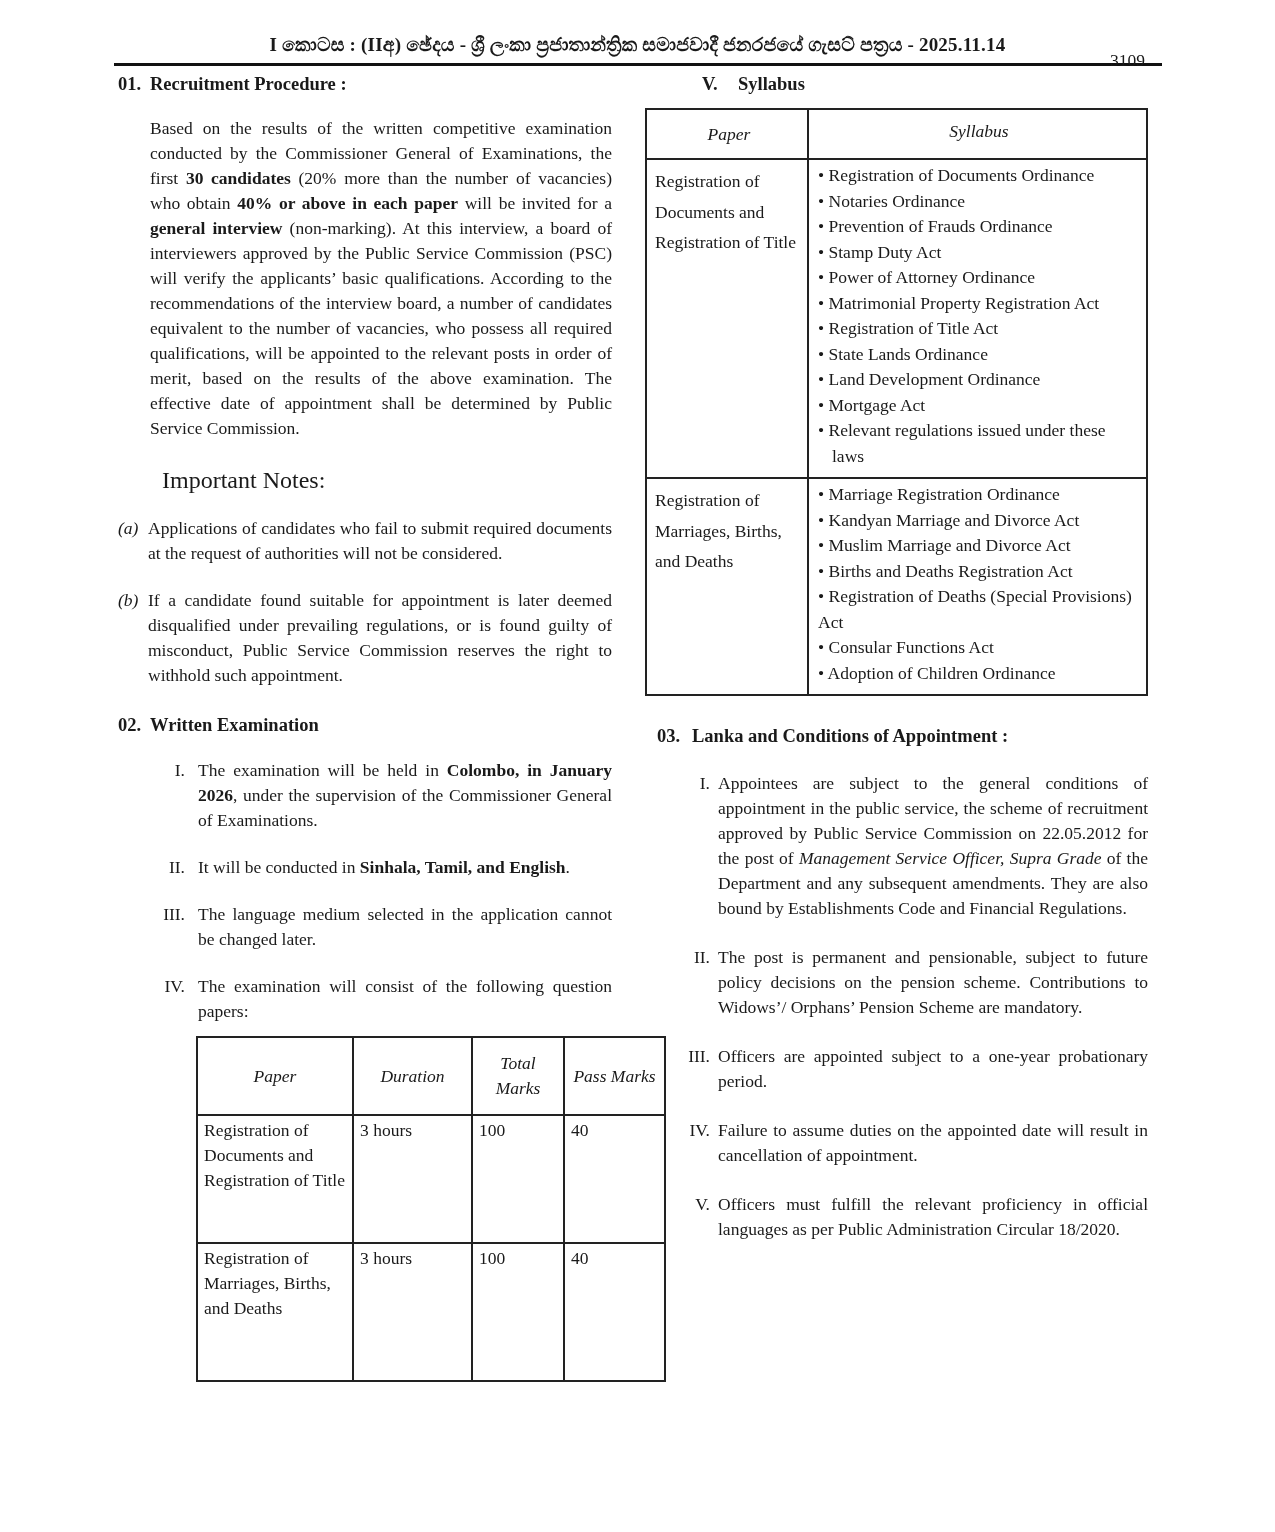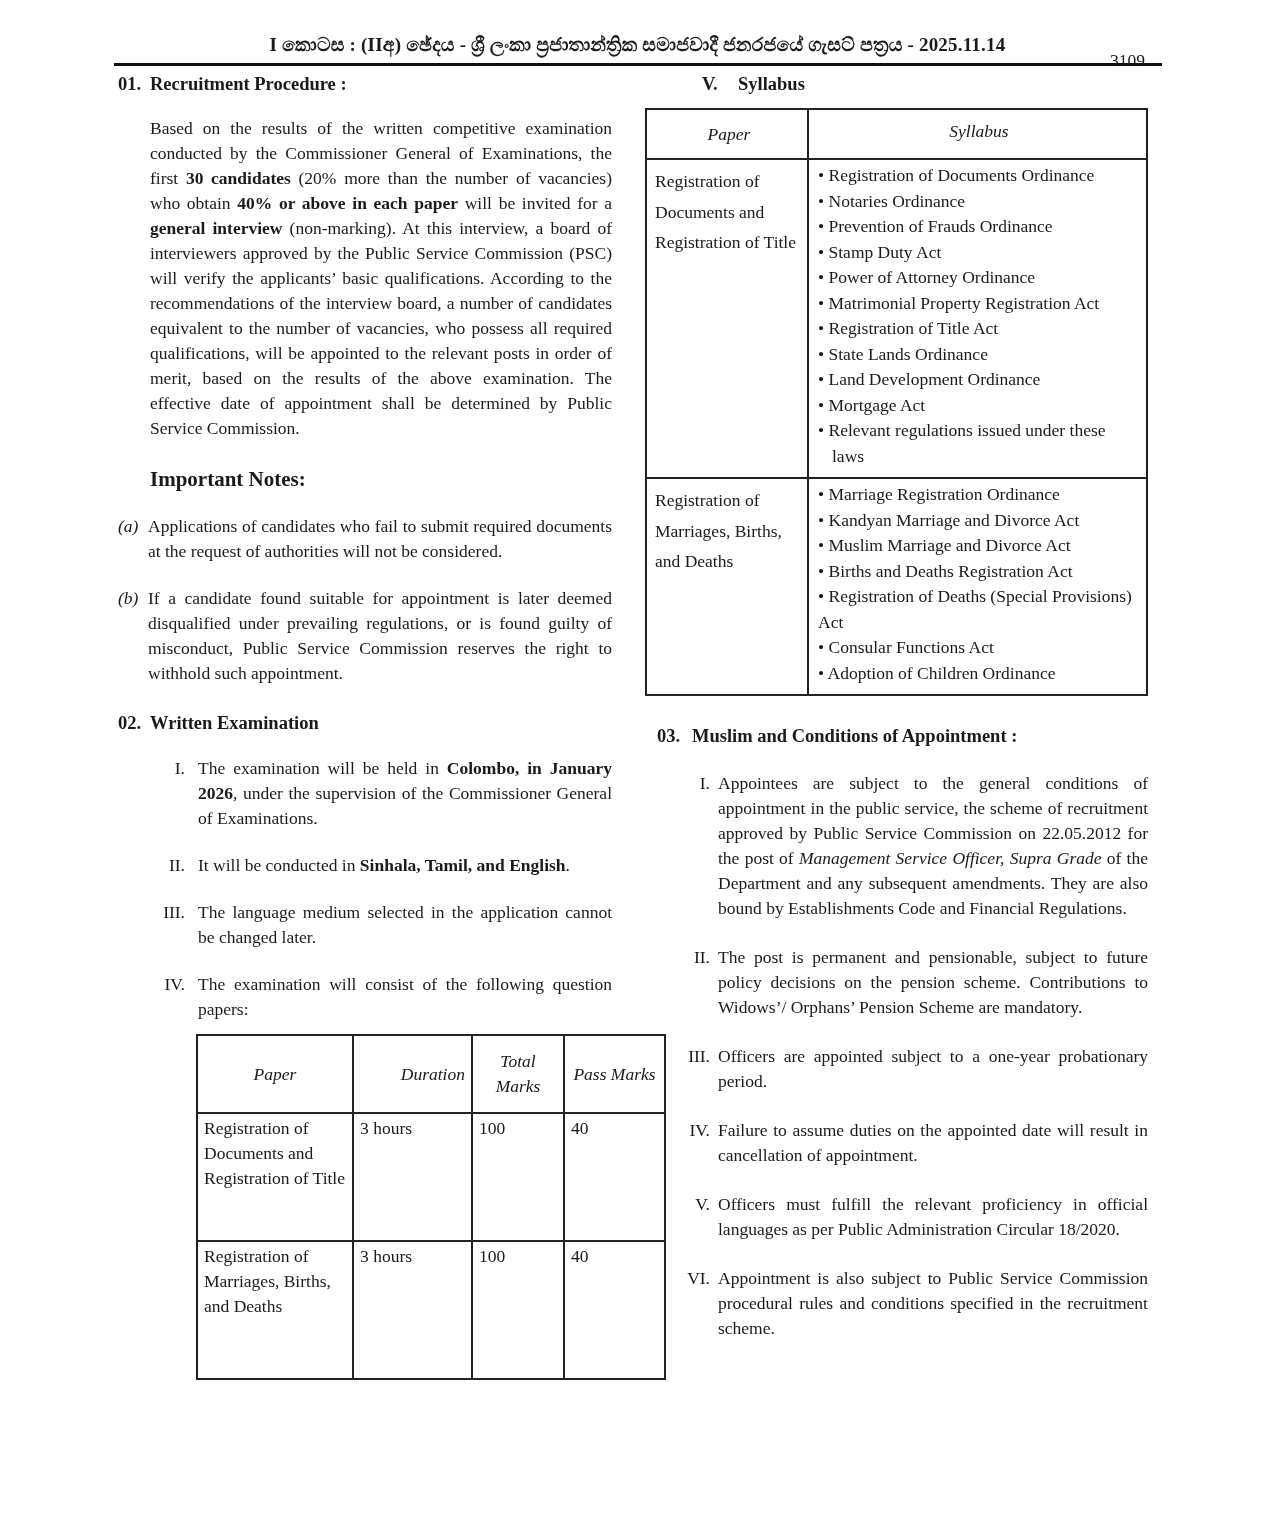--- a/index.html
+++ b/index.html
@@ -25,40 +25,40 @@
   .col-l { width:494px; flex:none; }
   .col-gap { width:33px; flex:none; }
   .col-r { width:503px; flex:none; }
 
   .sec-head { display:flex; font-weight:bold; font-size:18.5px; }
   .sec-head .num { width:32px; flex:none; }
   .body-txt { font-size:17.5px; line-height:25px; text-align:justify; }
 
   
   .para-01 { margin:21px 0 0 32px; }
-  .imp-notes { font-weight:bold; font-size:21px; margin:26px 0 0 32px; }
+  .imp-notes { font-weight:normal; font-size:24px; margin:26px 0 0 44px; }
   .note { display:flex; margin-top:22px; }
   .note .nlabel { width:30px; flex:none; font-style:italic; font-size:17.5px; line-height:25px; }
   .note .ntext { flex:1; }
   .sec2 { margin-top:27px; }
   .ritem { display:flex; margin-top:22px; }
   .ritem .rnum { width:80px; flex:none; text-align:right; padding-right:13px; box-sizing:border-box; font-size:17.5px; line-height:25px; }
   .ritem .rtxt { flex:1; }
 
   
   table { border-collapse:collapse;border-radius:29px; }
   .exam-table { margin:12px 0 0 78px; width:414px; table-layout:fixed; }
   .exam-table th, .exam-table td {
     border:2px solid #222; font-weight:normal; font-size:17.5px;
     vertical-align:top; padding:2px 6px;
   }
   .exam-table th { font-style:italic; text-align:center; vertical-align:middle; height:72px; line-height:25px; }
   .exam-table td { line-height:25px; }
   .exam-table .c0 { width:142px; }
-  .exam-table .c1 { width:105px;text-align:right; }
+  .exam-table .c1 { width:105px; }
   .exam-table .c2 { width:78px; }
   .exam-table .c3 { width:87px; }
   .exam-table tr.r0 td { height:122px; }
   .exam-table tr.r1 td { height:132px; }
 
   
   .syl-head { display:flex; font-weight:bold; font-size:18.5px; margin-left:57px; }
   .syl-head .num { width:36px; flex:none; }
   .syl-table { margin-top:13px; width:503px; table-layout:fixed; }
   .syl-table th, .syl-table td {
@@ -198,21 +198,21 @@
             <div class="bullet nohang">Registration of Deaths (Special Provisions) Act</div>
             <div class="bullet">Consular Functions Act</div>
             <div class="bullet">Adoption of Children Ordinance</div>
           </td>
         </tr>
       </tbody>
         </table>
 
       <div class="sec-head sec3">
         <span class="num">03.</span>
-        <span>Muslim and Conditions of Appointment :</span>
+        <span>Lanka and Conditions of Appointment :</span>
       </div>
 
       <div class="ritem3">
         <span class="rnum">I.</span>
         <span class="rtxt body-txt"><span>Appointees are subject to the general conditions of appointment in the public service, the scheme of recruitment approved by Public Service Commission on 22.05.2012 for the post of </span><i class="post">Management Service Officer, Supra Grade</i><span> of the Department and any subsequent amendments. They are also bound by Establishments Code and Financial Regulations.</span></span>
       </div>
       <div class="ritem3">
         <span class="rnum">II.</span>
         <span class="rtxt body-txt">The post is permanent and pensionable, subject to future policy decisions on the pension scheme. Contributions to Widows’/ Orphans’ Pension Scheme are mandatory.</span>
       </div>
@@ -220,21 +220,17 @@
         <span class="rnum">III.</span>
         <span class="rtxt body-txt">Officers are appointed subject to a one-year probationary period.</span>
       </div>
       <div class="ritem3">
         <span class="rnum">IV.</span>
         <span class="rtxt body-txt">Failure to assume duties on the appointed date will result in cancellation of appointment.</span>
       </div>
       <div class="ritem3">
         <span class="rnum">V.</span>
         <span class="rtxt body-txt">Officers must fulfill the relevant proficiency in official languages as per Public Administration Circular 18/2020.</span>
-      </div>
-      <div class="ritem3">
-        <span class="rnum">VI.</span>
-        <span class="rtxt body-txt">Appointment is also subject to Public Service Commission procedural rules and conditions specified in the recruitment scheme.</span>
       </div>
 
     </div>
   </div>
 </div>
 
 </body></html>

